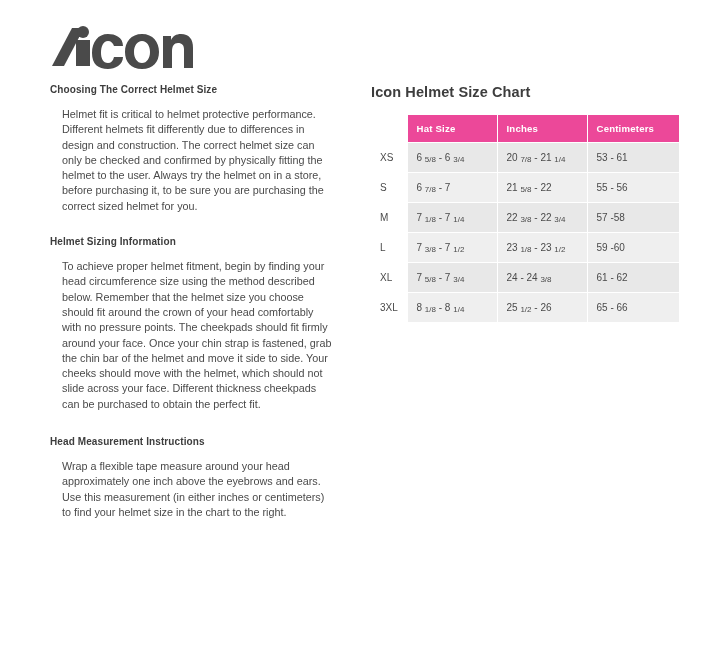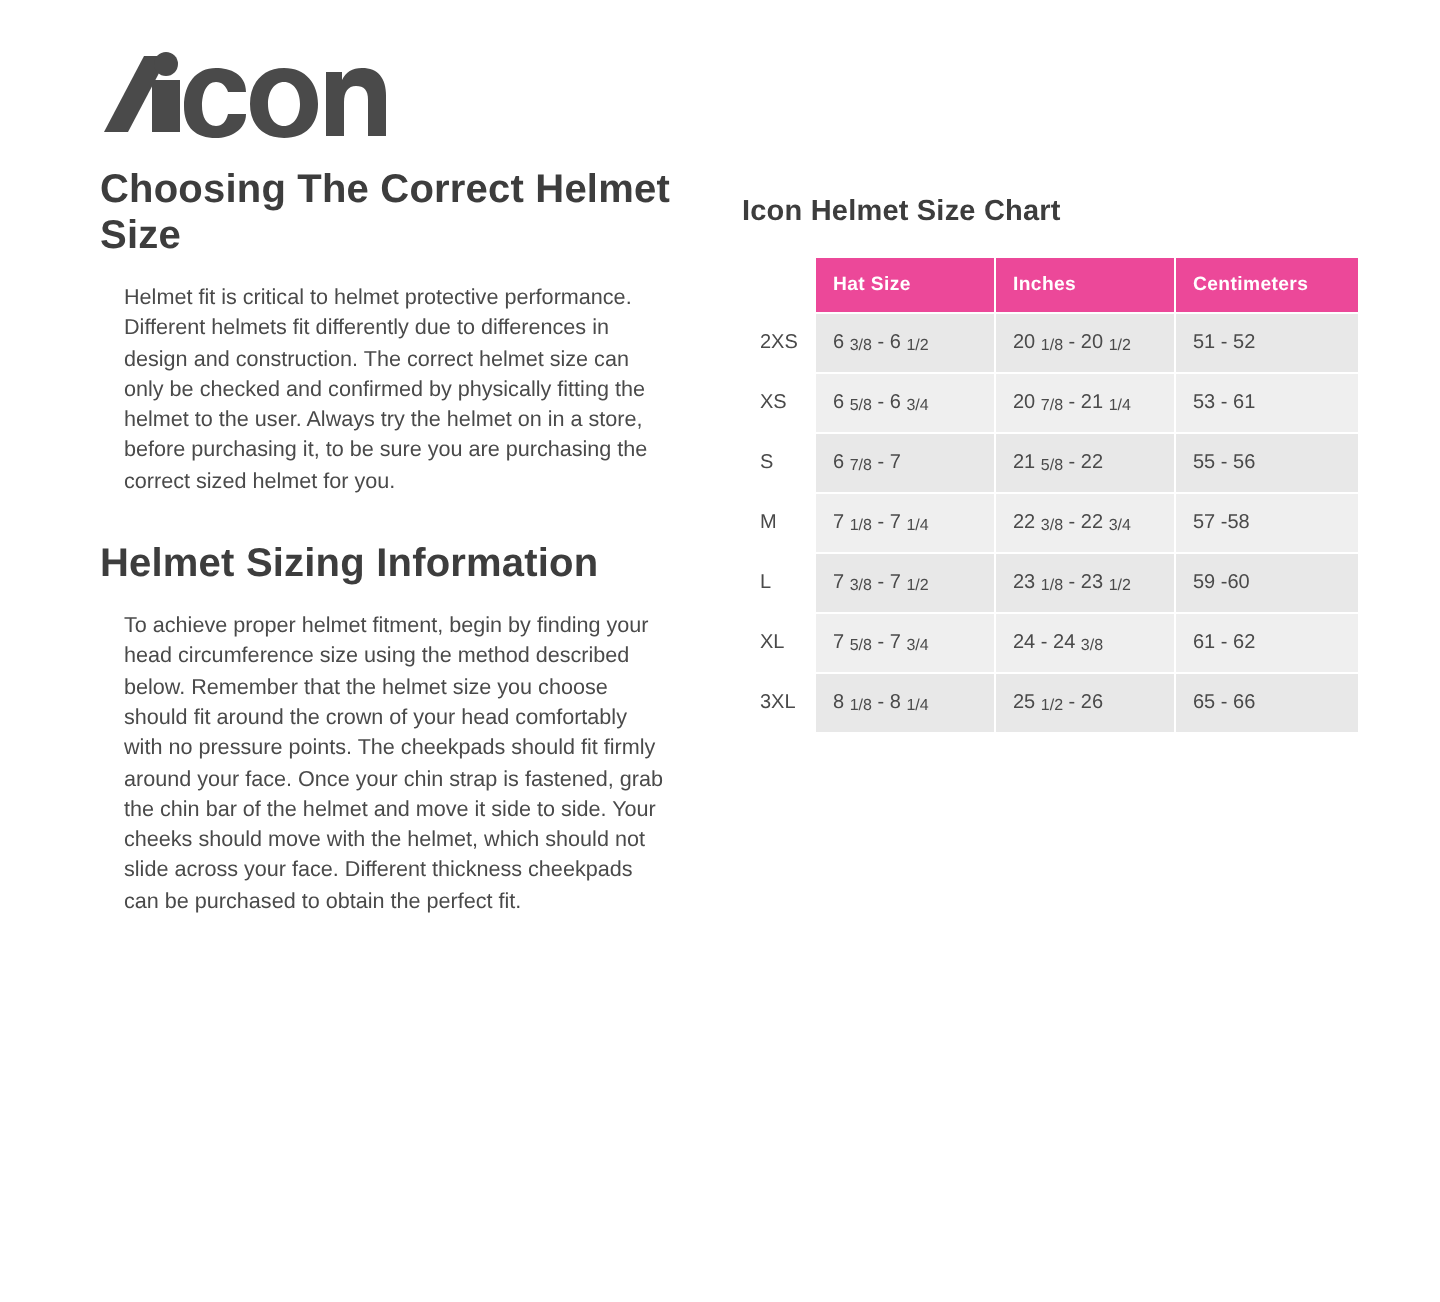--- a/index.html
+++ b/index.html
@@ -40,31 +40,31 @@
     width: 296px;
   }
   .col-right {
     position: absolute;
     left: 371px;
     top: 84px;
     width: 308px;
   }
 
   h2.section-title {
-    font-size: 20px;
+    font-size: 10px;
     font-weight: bold;
     color: #3d3d3d;
     margin: 0 0 12px 0;
     letter-spacing: 0.1px;
   }
   h2.chart-title {
     font-size: 14.5px;
     font-weight: bold;
     color: #3d3d3d;
-    margin: 14px 0 14px 0;
+    margin: 0 0 14px 0;
     letter-spacing: 0.1px;
   }
   p.body-text {
     font-size: 10.8px;
     line-height: 15.3px;
     color: #4a4a4a;
     margin: 12px;
   }
   .block { margin-bottom: 22px; }
   .block-2 { margin-bottom: 24px; }
@@ -148,20 +148,22 @@
       <h2 class="section-title">Choosing The Correct Helmet Size</h2>
       <p class="body-text">Helmet fit is critical to helmet protective performance. Different helmets fit differently due to differences in design and construction. The correct helmet size can only be checked and confirmed by physically fitting the helmet to the user. Always try the helmet on in a store, before purchasing it, to be sure you are purchasing the correct sized helmet for you.</p>
     </div>
 
     <div class="block-2">
       <h2 class="section-title">Helmet Sizing Information</h2>
       <p class="body-text">To achieve proper helmet fitment, begin by finding your head circumference size using the method described below. Remember that the helmet size you choose should fit around the crown of your head comfortably with no pressure points. The cheekpads should fit firmly around your face. Once your chin strap is fastened, grab the chin bar of the helmet and move it side to side. Your cheeks should move with the helmet, which should not slide across your face. Different thickness cheekpads can be purchased to obtain the perfect fit.</p>
     </div>
 
     <div class="block">
+      <h2 class="section-title">Head Measurement Instructions</h2>
+      <p class="body-text">Wrap a flexible tape measure around your head approximately one inch above the eyebrows and ears. Use this measurement (in either inches or centimeters) to find your helmet size in the chart to the right.</p>
     </div>
 
   </div>
 
   <div class="col-right">
     <h2 class="chart-title">Icon Helmet Size Chart</h2>
 
     <table class="size-chart">
       <colgroup>
         <col class="c0">
@@ -172,26 +174,20 @@
       <thead>
         <tr>
           <th class="corner"></th>
           <th>Hat Size</th>
           <th>Inches</th>
           <th>Centimeters</th>
         </tr>
       </thead>
       <tbody>
         <tr>
-          <td class="rowlabel">2XS</td>
-          <td class="cell">6 <span class="frac">3/8</span> - 6 <span class="frac">1/2</span></td>
-          <td class="cell">20 <span class="frac">1/8</span> - 20 <span class="frac">1/2</span></td>
-          <td class="cell">51 - 52</td>
-        </tr>
-        <tr>
           <td class="rowlabel">XS</td>
           <td class="cell">6 <span class="frac">5/8</span> - 6 <span class="frac">3/4</span></td>
           <td class="cell">20 <span class="frac">7/8</span> - 21 <span class="frac">1/4</span></td>
           <td class="cell">53 - 61</td>
         </tr>
         <tr>
           <td class="rowlabel">S</td>
           <td class="cell">6 <span class="frac">7/8</span> - 7</td>
           <td class="cell">21 <span class="frac">5/8</span> - 22</td>
           <td class="cell">55 - 56</td>

